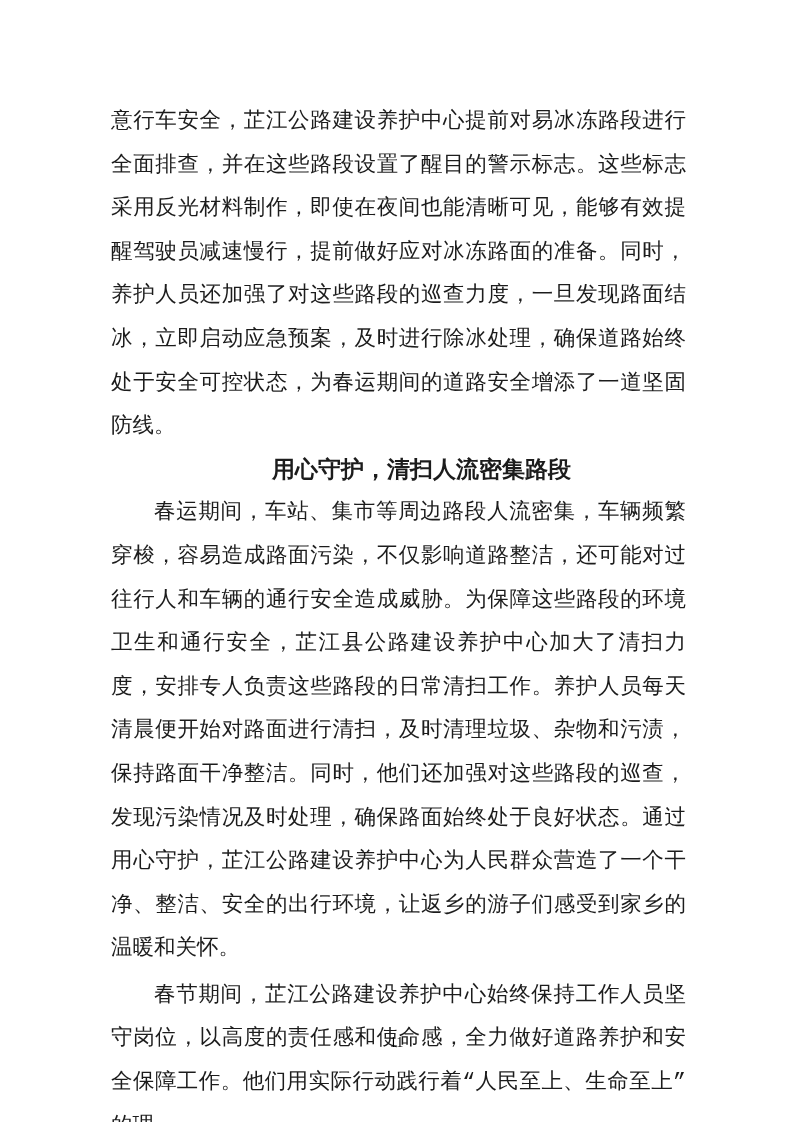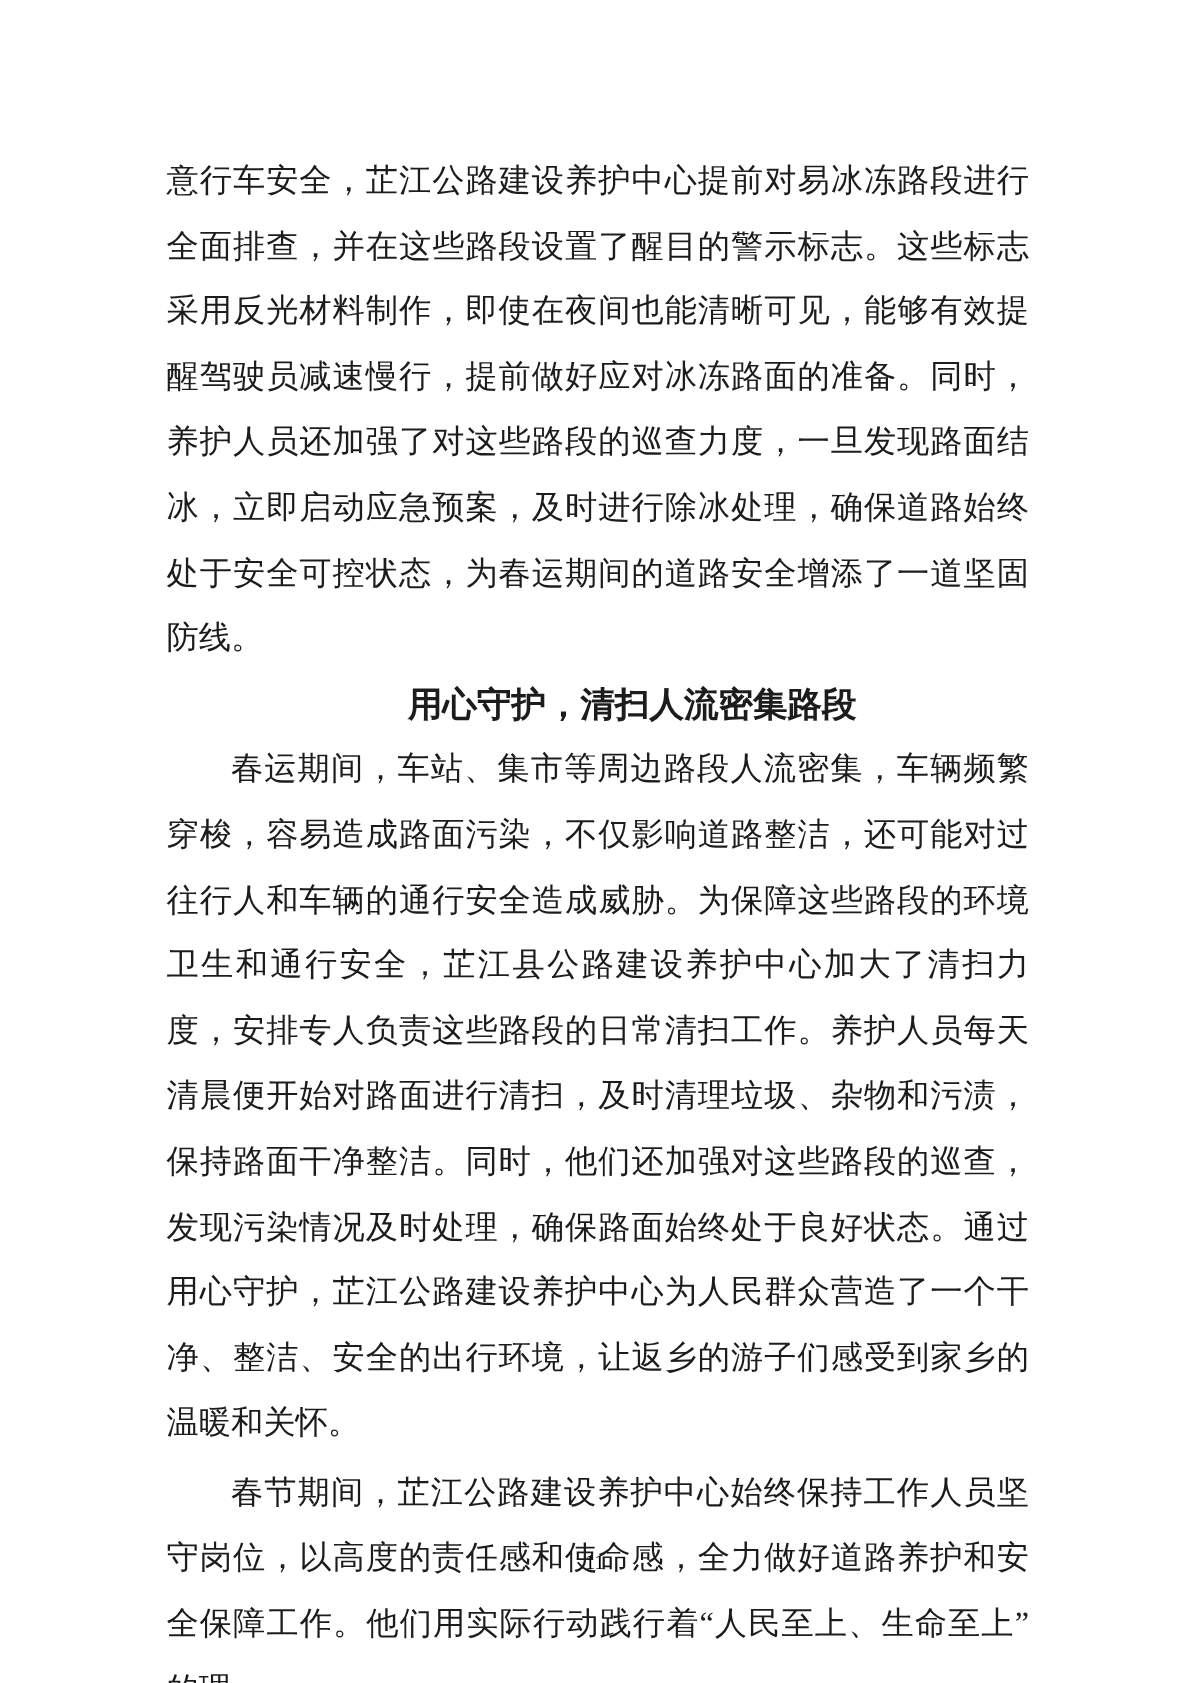--- a/index.html
+++ b/index.html
@@ -25,20 +25,21 @@
   .para {
     margin: 0;
     font-size: 21.5px;
     line-height: 43.6px;
     text-align: justify;
     text-justify: inter-ideograph;
     word-break: break-all;
   }
   .indent {
     text-indent: 2em;
+    font-family: Liberation Mono, monospace;
   }
   .heading {
     margin: 0;
     font-size: 23px;
     font-weight: 700;
     line-height: 43.6px;
     text-indent: 2em;
     text-align: center;
     word-break: break-all;
   }

